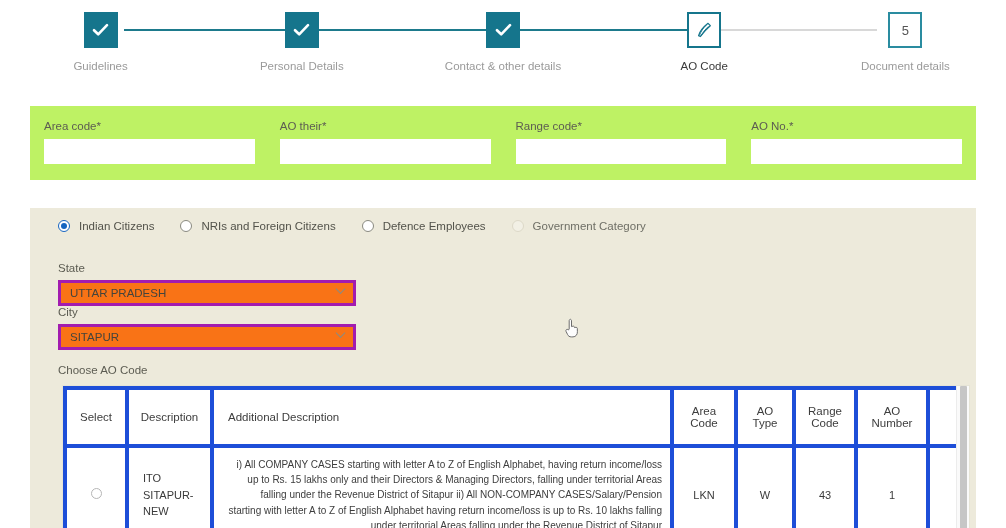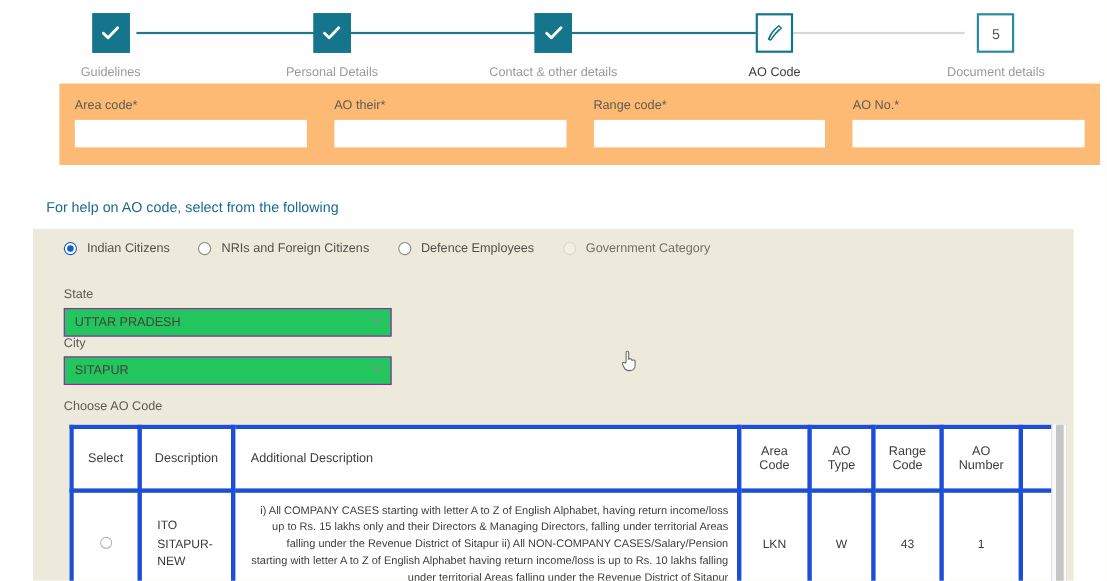--- a/index.html
+++ b/index.html
@@ -76,27 +76,26 @@
     margin-top: 12px;
     font-size: 11.5px;
     color: #9a9a9a;
     white-space: nowrap;
   }
   .step-label.current { color: #3a3a3a; }
 
   
   .panel-codes {
     position: absolute;
-    top: 76px; left: 30px;
+    top: 106px; left: 30px;
     width: 946px; height: 74px;
-    background: #fdba74;
+    background: #bef264;
     display: flex;
     align-items: flex-start;
     padding: 14px 14px 0 14px;
-    margin-left: 24px;
   }
   .field {
     flex: 1 1 0;
     padding-right: 25px;
   }
   .field:last-child { padding-right: 0; }
   .field-label {
     font-size: 11.5px;
     color: #5c5c52;
     margin-bottom: 7px;
@@ -185,22 +184,22 @@
   .select-label {
     display: block;
     font-size: 11.5px;
     color: #5c5c52;
     margin-bottom: 6px;
   }
   .select-box {
     position: relative;
     width: 100%;
     height: 26px;
-    background: #22c55e;
-    border: 1px solid #a21caf;
+    background: #f97316;
+    border: 3px solid #a21caf;
     display: flex;
     align-items: center;
     padding: 0 22px 0 9px;
     font-size: 11.5px;
     color: #44443c;
     cursor: pointer;
   }
   .caret {
     position: absolute;
     right: 9px; top: 50%;
@@ -397,21 +396,20 @@
     <div class="field">
       <span class="field-label">Range code*</span>
       <input class="field-input" type="text" value="" style="">
     </div>
     <div class="field">
       <span class="field-label">AO No.*</span>
       <input class="field-input" type="text" value="" style="">
     </div>
   </div>
 
-  <div class="help-text">For help on AO code, select from the following</div>
 
   <div class="panel-help">
 
     <div class="radio-row">
       <div class="radio-item">
         <span class="radio-dot checked"></span>
         <span class="radio-label">Indian Citizens</span>
       </div>
       <div class="radio-item">
         <span class="radio-dot"></span>

